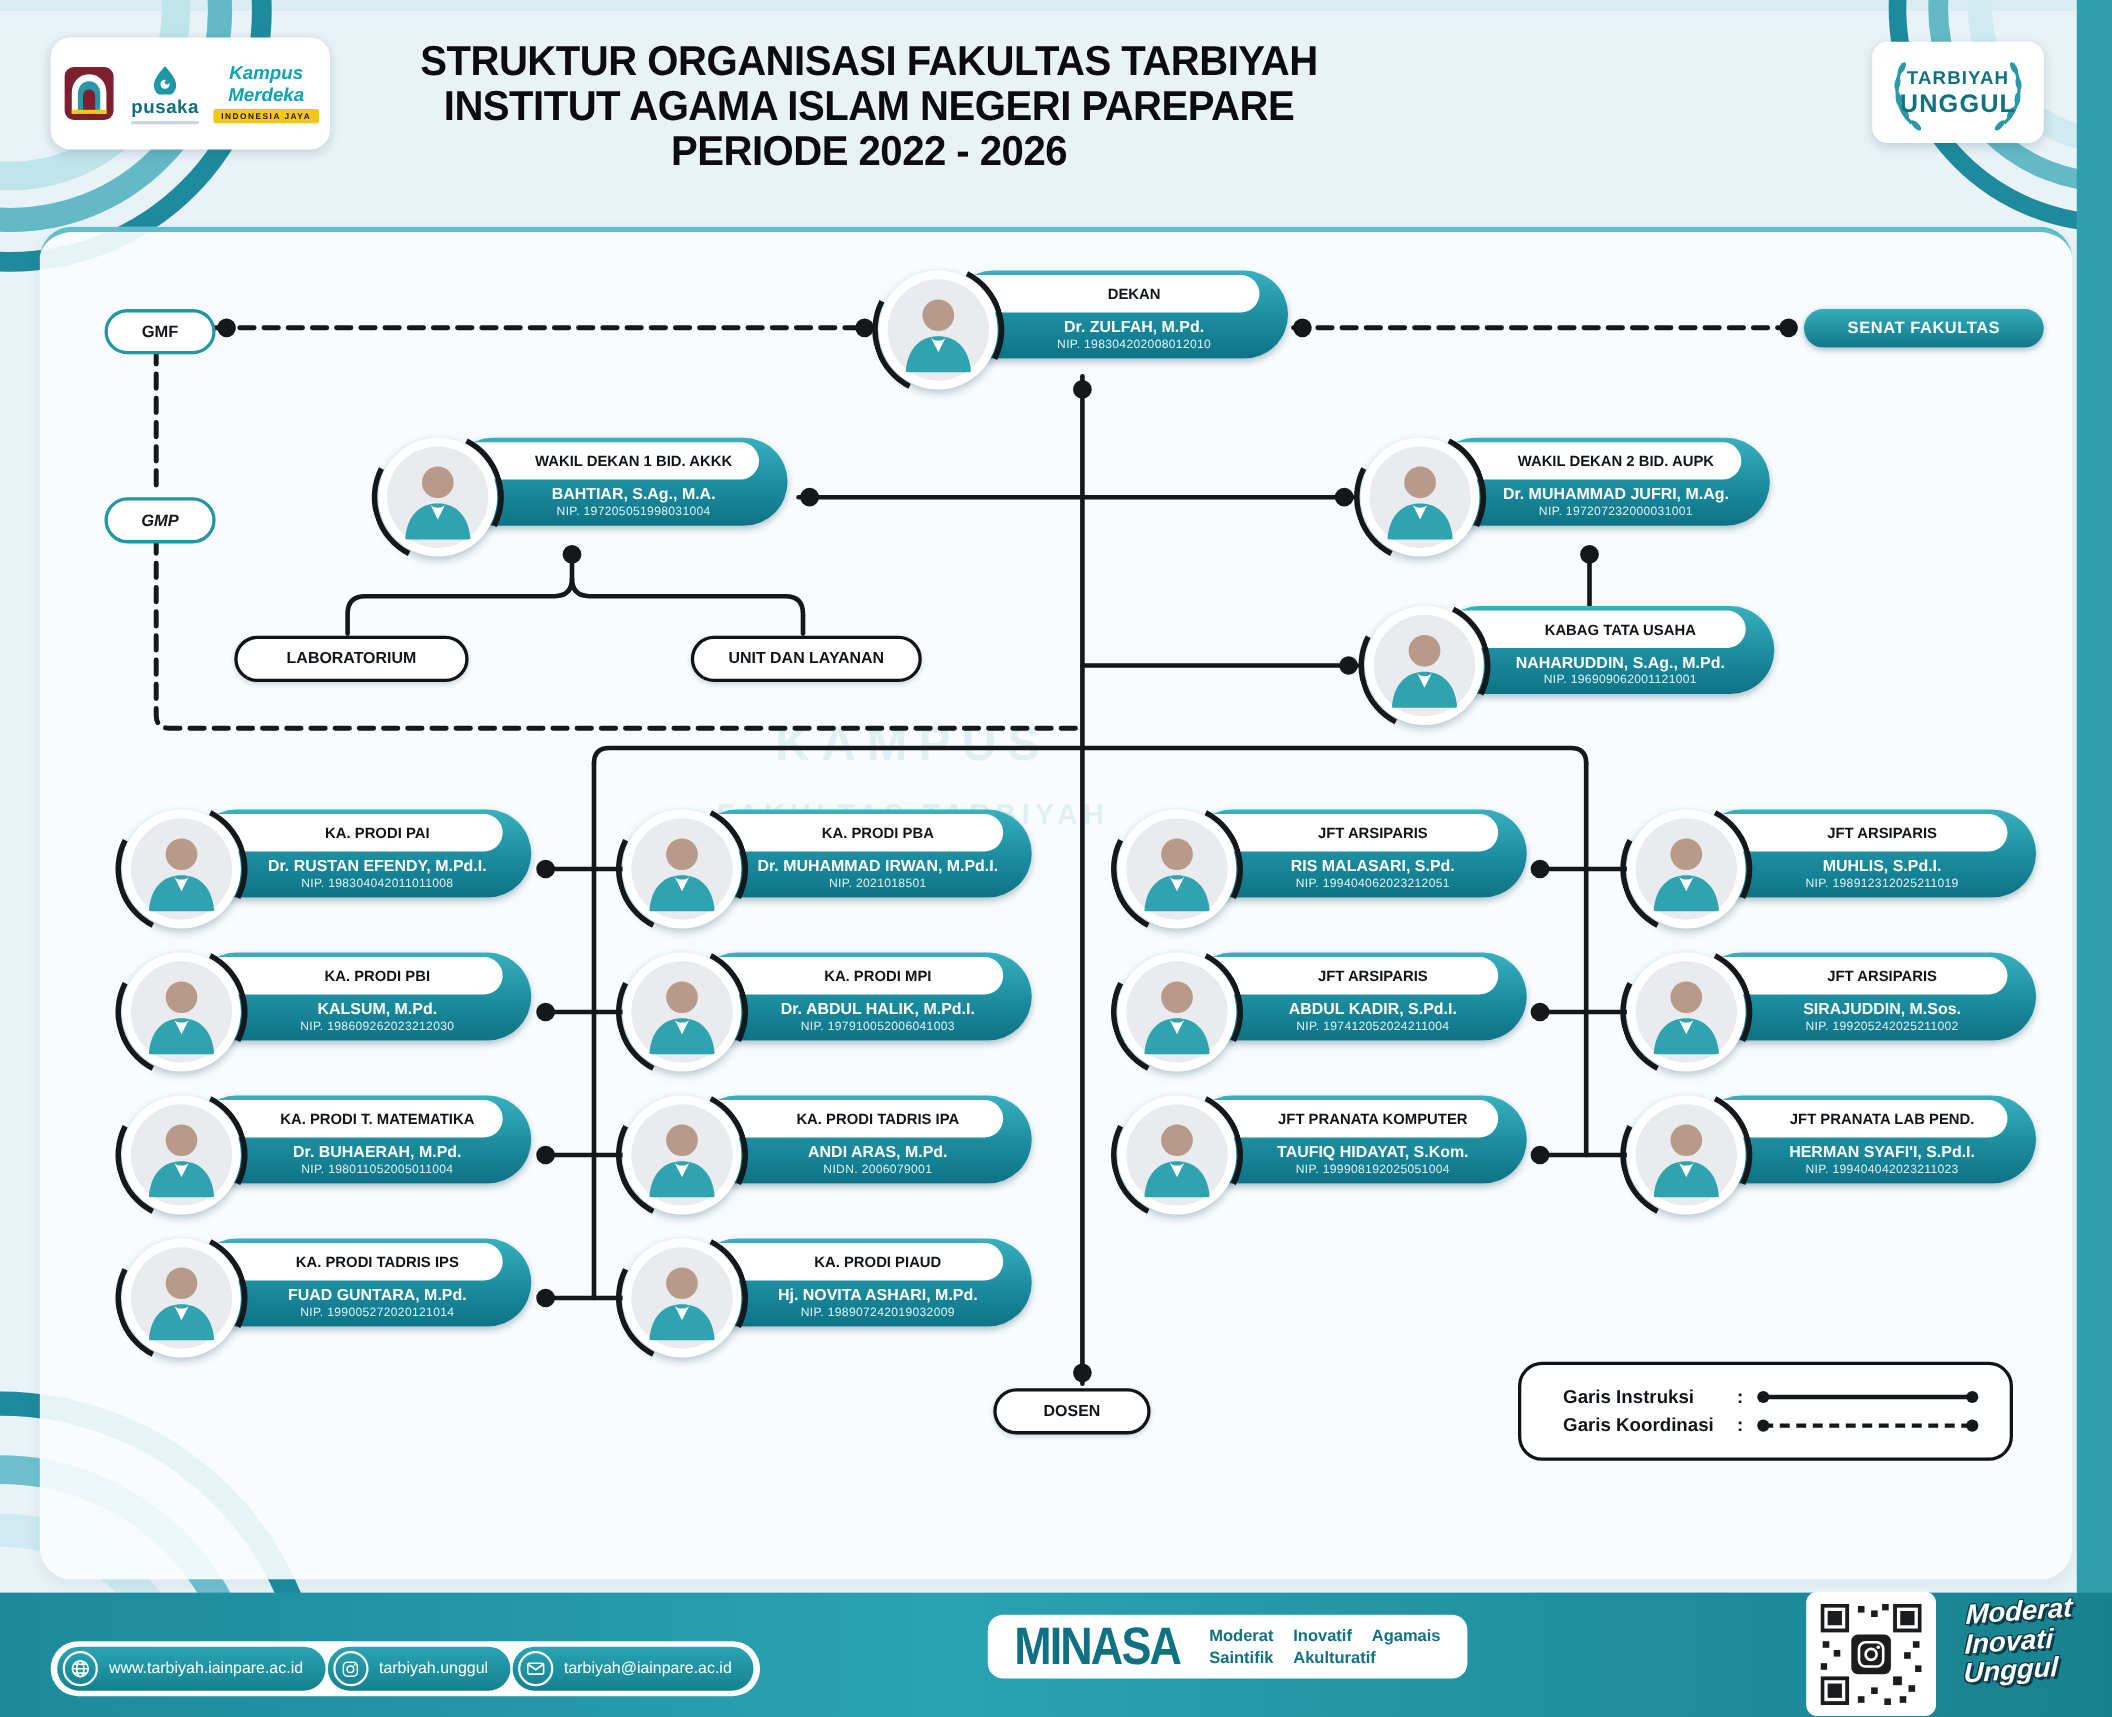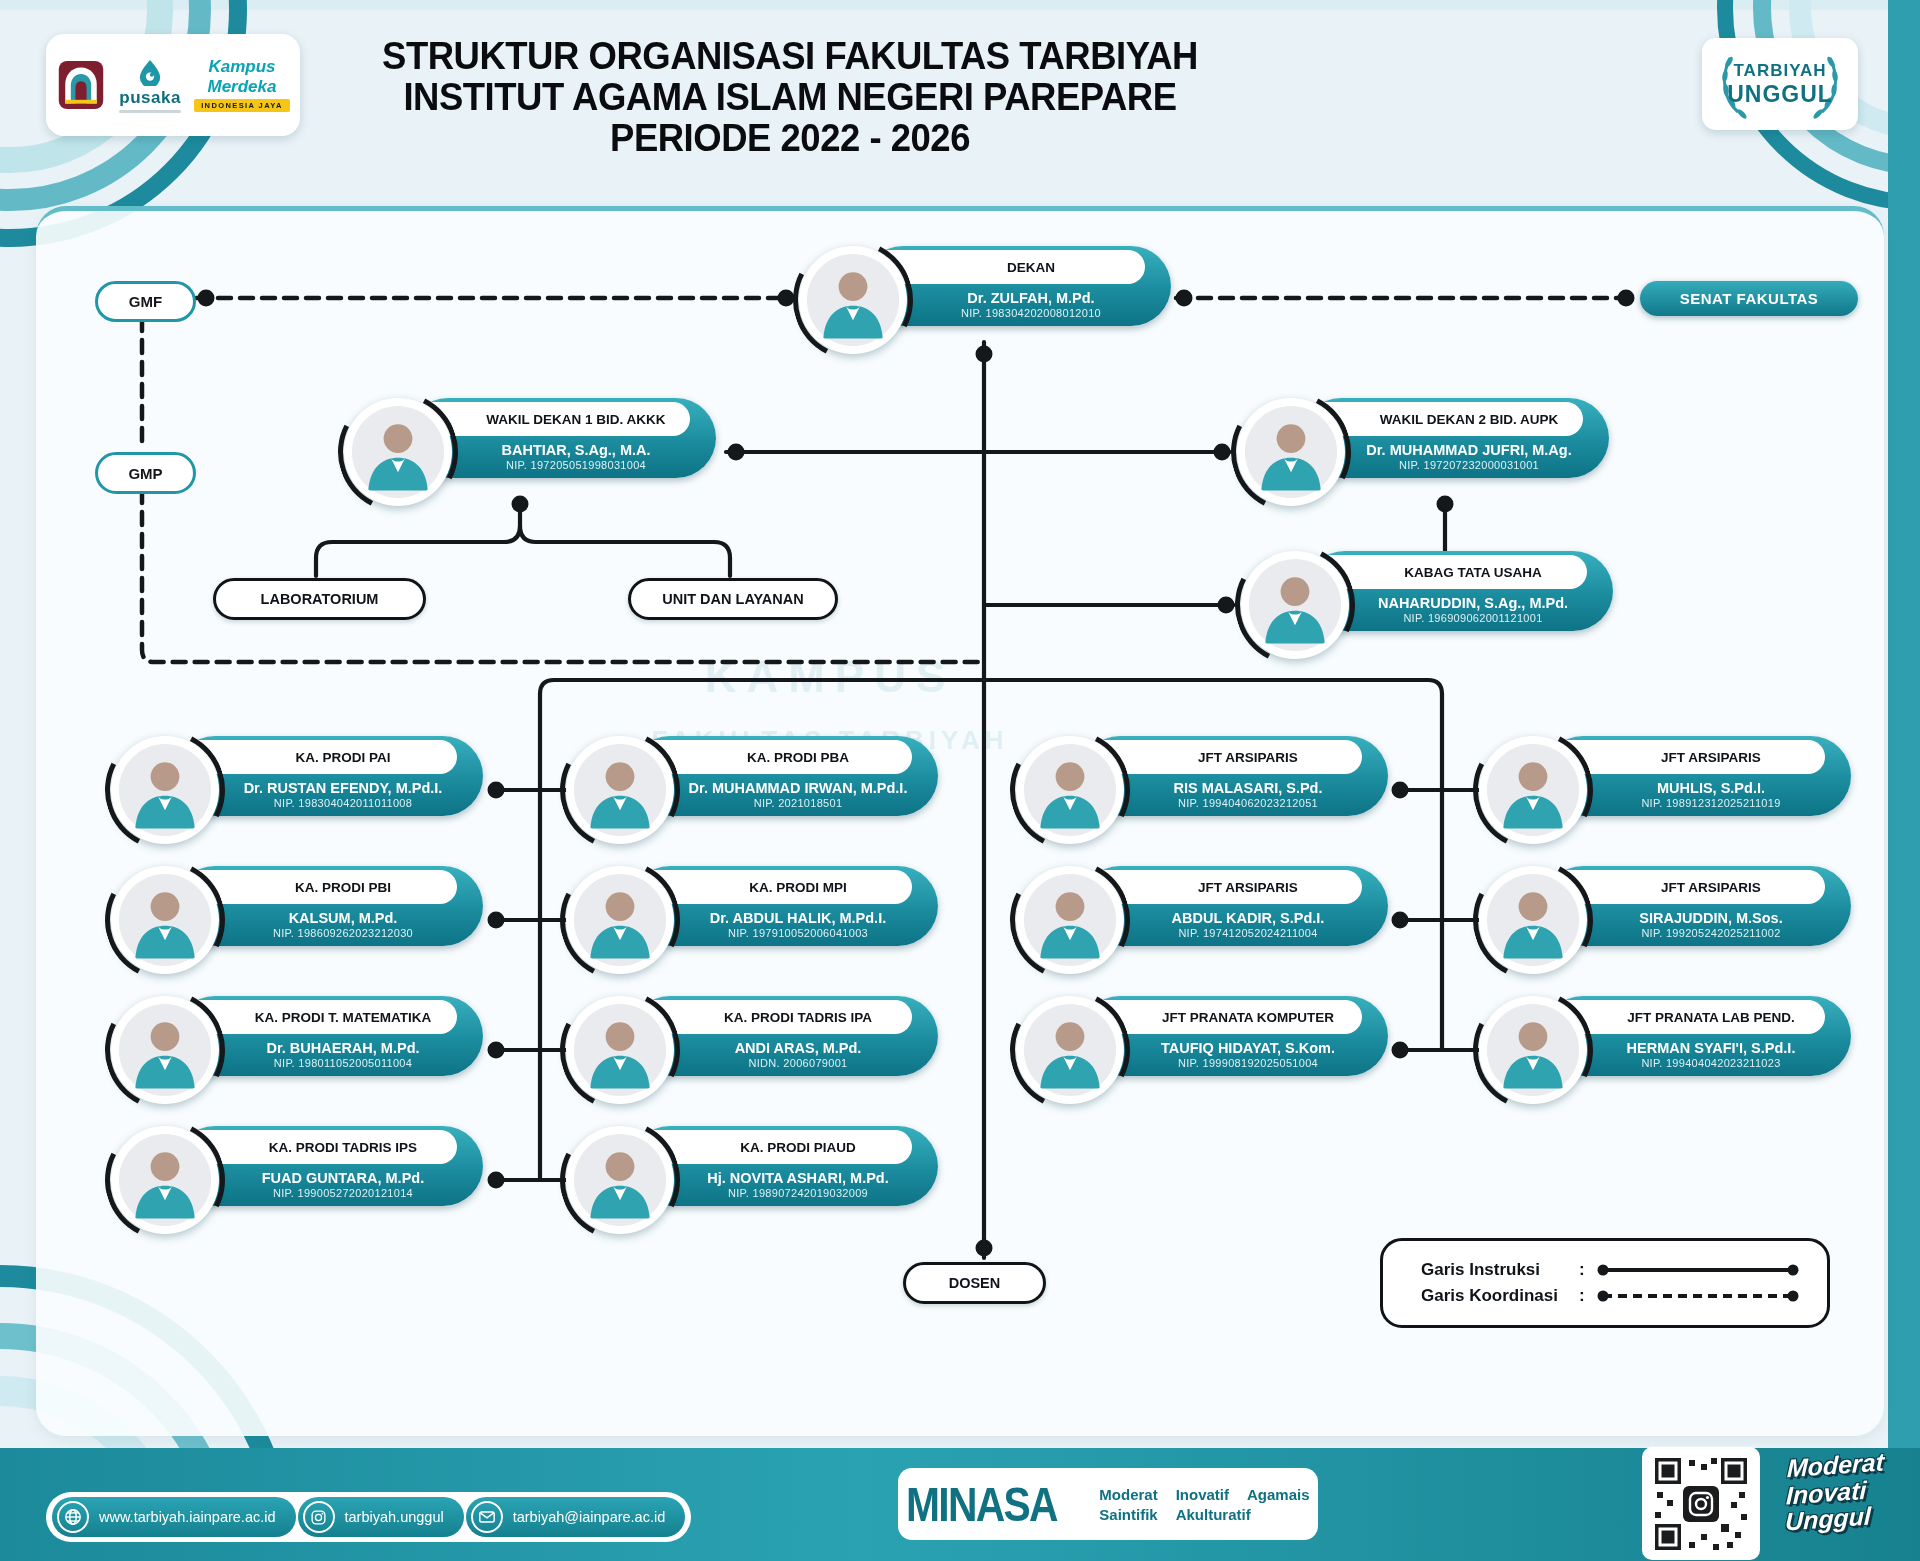--- a/index.html
+++ b/index.html
@@ -106,22 +106,22 @@
     z-index:5;display:flex;align-items:center;gap:2px;padding:0 6px;
   }
   .contact{
     height:40px;border-radius:21px;background:linear-gradient(180deg,#2ba4b4,#14808f);
     display:flex;align-items:center;gap:10px;padding:0 20px 0 5px;color:#fff;
     font-size:14.5px;cursor:pointer;
   }
   .cicon{width:32px;height:32px;border-radius:50%;border:2px solid #fff;box-sizing:border-box;
     display:grid;place-items:center;flex:none;}
   .minasa{
-    position:absolute;left:898px;top:1468px;height:72px;background:#fff;border-radius:14px;
-    z-index:5;display:flex;align-items:center;gap:16px;padding:0 8px;
+    position:absolute;left:898px;top:1468px;height:58px;background:#fff;border-radius:14px;
+    z-index:5;display:flex;align-items:center;padding:0 24px;
   }
   .minasa-word{font-size:48px;font-weight:bold;color:#0f7181;letter-spacing:-2px;
     transform:scaleX(.85);transform-origin:left center;}
   .minasa-grid{display:flex;flex-direction:column;gap:3px;}
   .minasa-row{display:flex;gap:18px;font-size:15px;font-weight:bold;color:#0f7181;}
   .qr-card{
     position:absolute;left:1642px;top:1447px;width:118px;height:113px;background:#fff;
     border-radius:10px;z-index:5;display:grid;place-items:center;
   }
   .motto{
@@ -266,21 +266,21 @@
       <circle cx="1400" cy="920" r="8.5"></circle>
       <circle cx="1400" cy="1050" r="8.5"></circle>
     <circle cx="206" cy="298" r="8.5"></circle>
       <circle cx="786" cy="298" r="8.5"></circle>
     <circle cx="1184" cy="298" r="8.5"></circle>
       <circle cx="1626" cy="298" r="8.5"></circle>
   </g>
 </svg>
 
 <div class="tag tag-outline-teal" style="left:95px;top:281px;width:95px;height:35px;">GMF</div>
-<div class="tag tag-outline-teal" style="left:95px;top:452px;width:95px;height:36px;">GMP</div>
+<div class="tag tag-outline-teal" style="left:95px;top:452px;width:95px;height:36px;font-style:italic;">GMP</div>
 <div class="tag tag-teal" style="left:1640px;top:281px;width:218px;height:35px;">SENAT FAKULTAS</div>
 <div class="tag tag-outline-black" style="left:213px;top:578px;width:207px;height:36px;">LABORATORIUM</div>
 <div class="tag tag-outline-black" style="left:628px;top:578px;width:204px;height:36px;">UNIT DAN LAYANAN</div>
 <div class="tag tag-outline-black" style="left:903px;top:1262px;width:137px;height:36px;">DOSEN</div>
 
 <div class="legend">
   <div class="legend-row">
     <span class="legend-label">Garis Instruksi</span>
     <span class="legend-colon">:</span>
     <svg width="210" height="14" viewBox="0 0 210 14">

